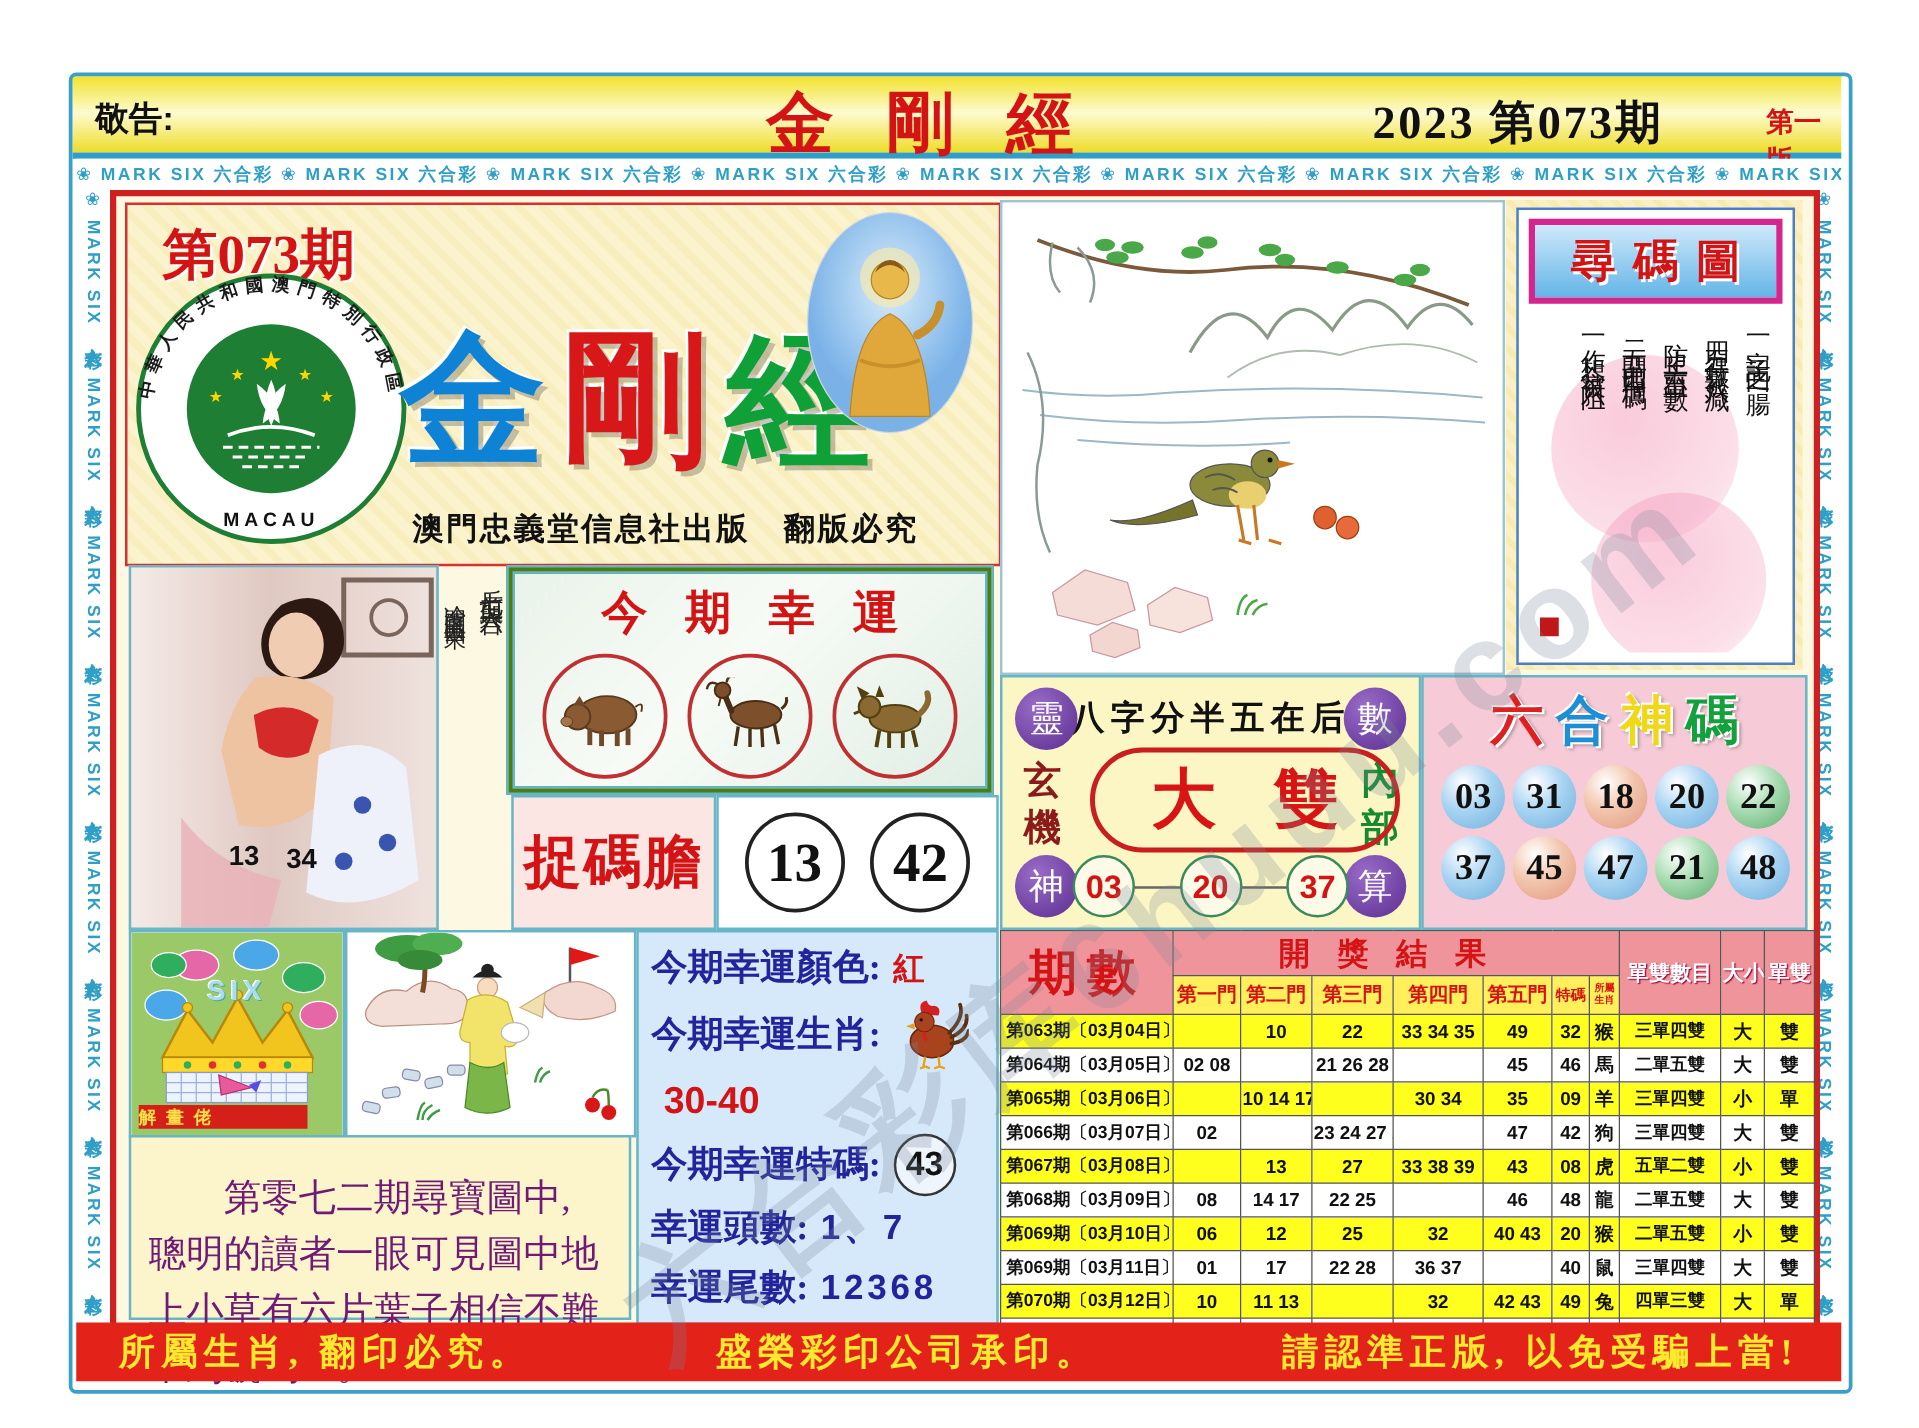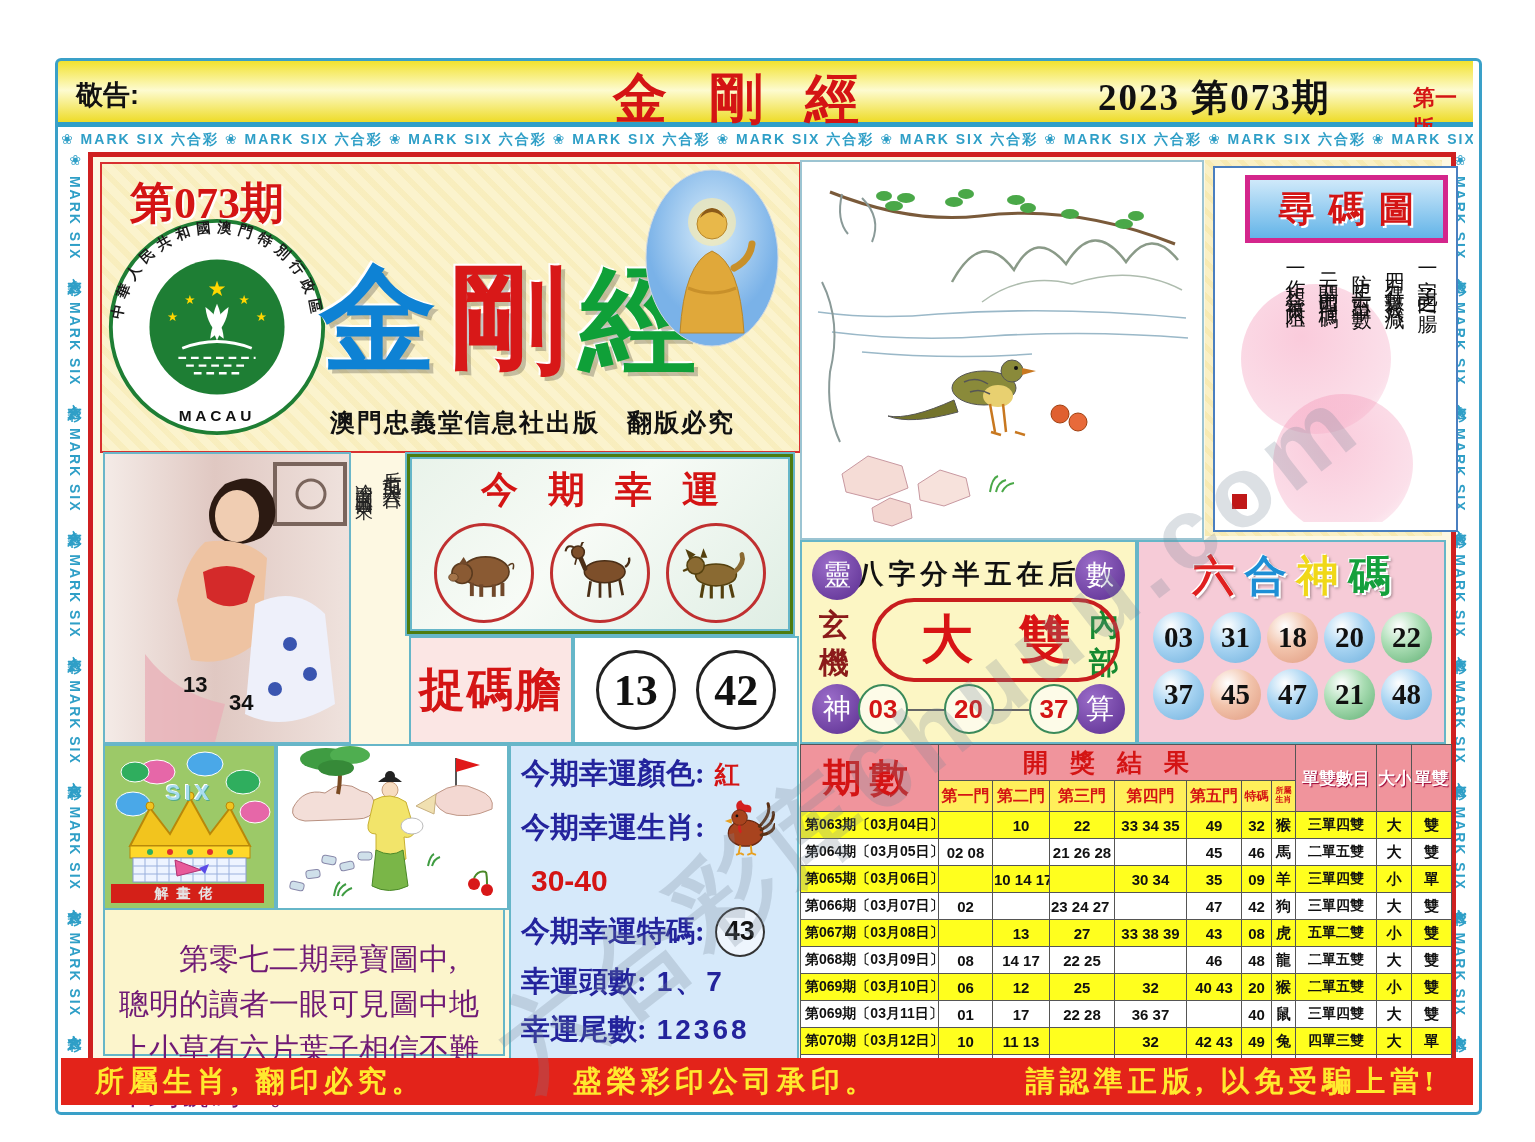--- a/index.html
+++ b/index.html
@@ -62,21 +62,21 @@
   #zhuama-label{font-size:46px;font-weight:bold;color:#d41414;letter-spacing:2px;}
   #zhuama-nums{left:573px;top:636px;width:222px;height:104px;border:2px solid #66b6c8;background:#fff;
                display:flex;align-items:center;justify-content:space-evenly;}
   .big-circle-num{width:74px;height:74px;border:3px solid #222;border-radius:50%;display:flex;align-items:center;justify-content:center;
                   font-size:44px;font-weight:bold;color:#111;font-family:"Liberation Serif",serif;}
 
   
   #crown-box{left:103px;top:744px;width:169px;height:162px;border:2px solid #66b6c8;overflow:hidden;}
   #crown-six{left:0;top:34px;width:169px;text-align:center;font-size:22px;font-weight:bold;color:#a8dcf0;
              letter-spacing:4px;text-shadow:1px 1px 0 #5a8, -1px -1px 0 #fff;}
-  #crown-banner{left:6px;top:138px;width:153px;height:19px;background:#d42018;color:#e5e5e5;text-align:center;
+  #crown-banner{left:6px;top:138px;width:135px;height:19px;background:#d42018;color:#fde047;
                 font-size:14px;font-weight:bold;letter-spacing:8px;line-height:19px;}
   #scholar-box{left:276px;top:744px;width:229px;height:162px;border:2px solid #66b6c8;background:#fff;overflow:hidden;}
   #analysis-box{left:103px;top:908px;width:402px;height:148px;border:2px solid #66b6c8;background:#fcf5cc;
                 padding:12px 14px;box-sizing:border-box;}
   #analysis-text{font-size:30px;line-height:1.5;color:#701a75;text-indent:2em;font-family:"Liberation Serif",serif;margin-top:14px;}
 
   
   #lucky-panel{left:509px;top:744px;width:286px;height:312px;border:2px solid #66b6c8;background:#d6e9fa;}
   #lucky-rows{position:absolute;inset:6px 10px;display:flex;flex-direction:column;justify-content:space-between;}
   .lp-row{display:flex;align-items:center;min-height:44px;}
@@ -88,21 +88,21 @@
                   justify-content:center;font-size:27px;font-weight:bold;color:#111;background:#eef5fd;}
   .lp-val.navy{color:#23239c;font-size:28px;font-weight:bold;letter-spacing:3px;}
   .lp-icon{margin-left:6px;display:inline-flex;}
 
   
   #landscape-box{left:800px;top:160px;width:400px;height:376px;border:2px solid #9cc4d2;background:#fff;overflow:hidden;}
 
   
   #xunmatu-outer{left:1205px;top:160px;width:237px;height:376px;background:#faf0c4;
                  background-image:repeating-linear-gradient(45deg,rgba(230,200,80,.15) 0 5px,transparent 5px 12px);}
-  #xunmatu-panel{position:absolute;left:8px;top:6px;width:219px;height:362px;border:2px solid #4a7fc0;background:#fff;padding-left:22px;}
+  #xunmatu-panel{position:absolute;left:8px;top:6px;width:219px;height:362px;border:2px solid #4a7fc0;background:#fff;}
   #xunmatu-title-box{margin:7px 8px 0;height:58px;border:5px solid #d4268c;
                      background:linear-gradient(180deg,#cfe9fa,#63b4e8);display:flex;align-items:center;justify-content:center;}
   #xunmatu-title{font-size:36px;font-weight:bold;color:#d41414;letter-spacing:14px;padding-left:14px;
                  font-family:"Liberation Serif",serif;text-shadow:2px 2px 0 #fff;}
   #xunmatu-body{position:absolute;left:8px;right:8px;top:76px;bottom:8px;overflow:hidden;}
   .pink-blob{position:absolute;border-radius:50%;background:radial-gradient(circle at 40% 35%,rgba(246,160,190,.55),rgba(240,130,170,.25) 70%,transparent);}
   #xunmatu-verses{position:absolute;right:4px;top:14px;height:300px;writing-mode:vertical-rl;
                   font-size:20px;color:#111;line-height:33px;letter-spacing:6px;font-family:"Liberation Serif",serif;}
   #xunmatu-sign{position:absolute;left:6px;bottom:4px;writing-mode:vertical-rl;color:#c01818;font-size:17px;
                 font-weight:bold;line-height:20px;}
@@ -245,21 +245,21 @@
       <ellipse cx="132" cy="62" rx="22" ry="26" fill="#f0cdb2"></ellipse>
       <path d="M100,88 q40,-6 62,16 l-6,80 q-30,30 -70,22 l-14,-60 q8,-40 28,-58" fill="#eec3a2"></path>
       <path d="M98,118 q28,-14 52,4 l-8,26 q-22,10 -40,-4 z" fill="#d42a2a"></path>
       <path d="M150,150 q40,-20 70,10 l10,90 q-50,30 -90,10 z" fill="#eef0fa"></path>
       <circle cx="185" cy="190" r="7" fill="#3a55b0"></circle>
         <circle cx="205" cy="220" r="7" fill="#3a55b0"></circle>
       <circle cx="170" cy="235" r="7" fill="#3a55b0"></circle>
       <path d="M40,200 q30,40 80,50 l-10,38 h-70 z" fill="#e8b0b8" opacity="0.8"></path>
     </svg>
     <span class="photo-num" style="left:78px;top:218px;">13</span>
-    <span class="photo-num" style="left:124px;top:236px;">34</span>
+    <span class="photo-num" style="left:124px;top:220px;">34</span>
   </div>
 
   <div class="abs serif" id="side-verses">
       <div class="vcol1">后七前三與六合</div>
       <div class="vcol2">冷門直出三四來</div>
     </div>
 
   <div class="abs" id="lucky-box">
     <div id="lucky-inner">
       <div id="lucky-title" class="serif">今期幸運</div>

